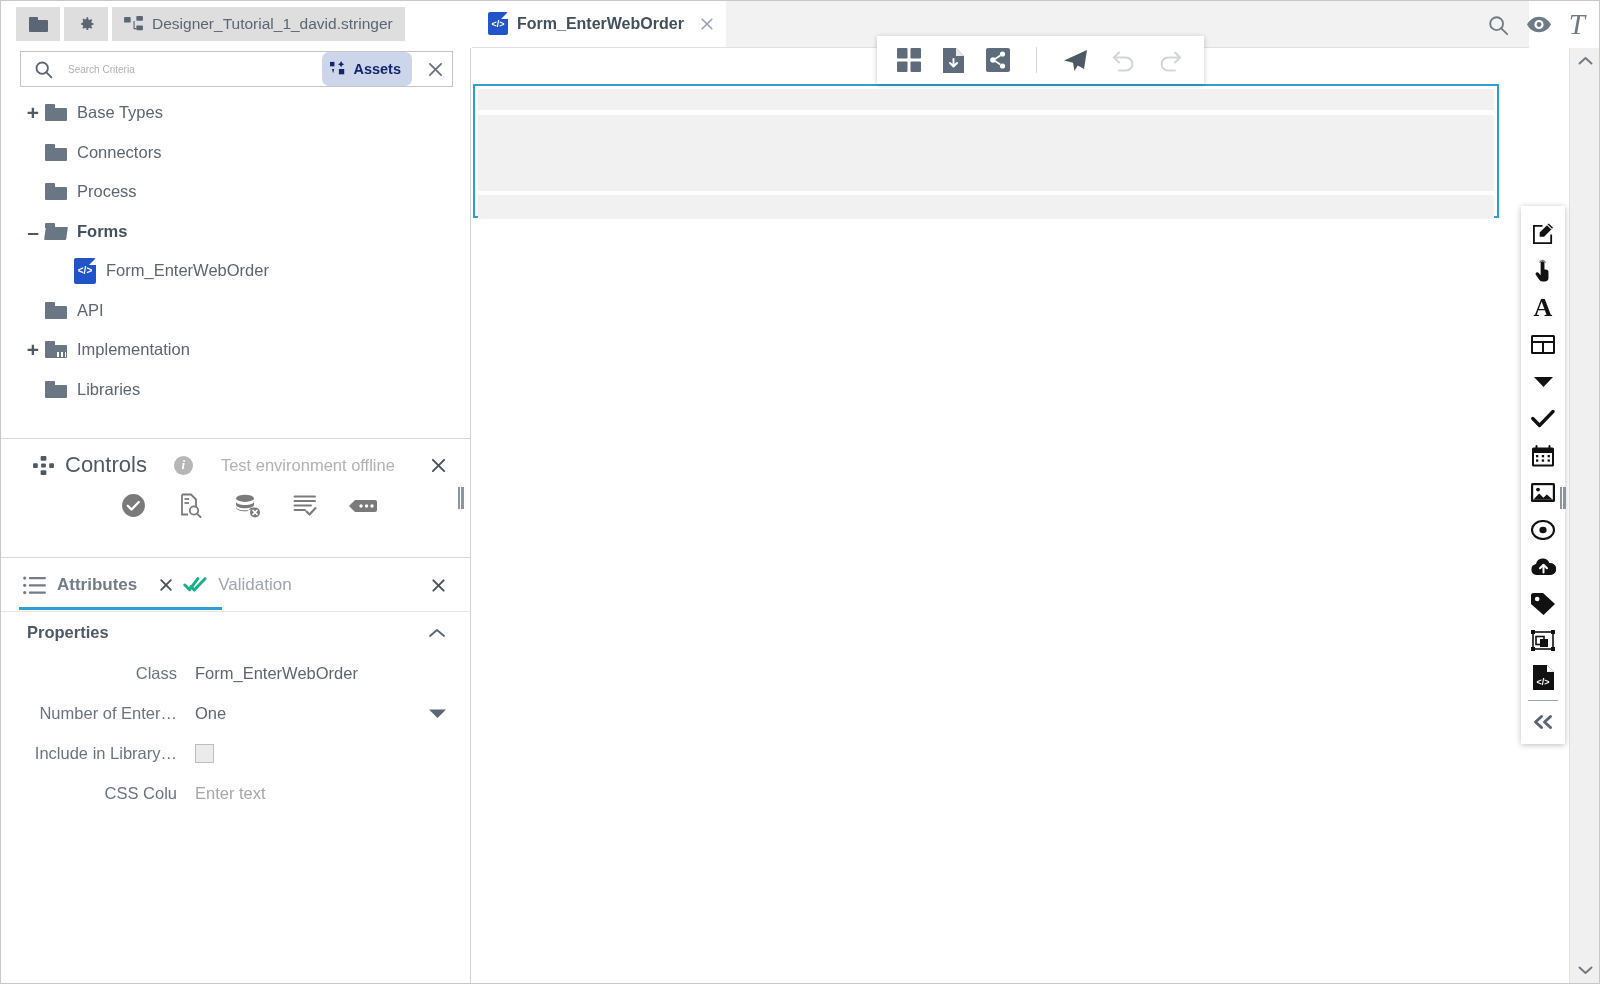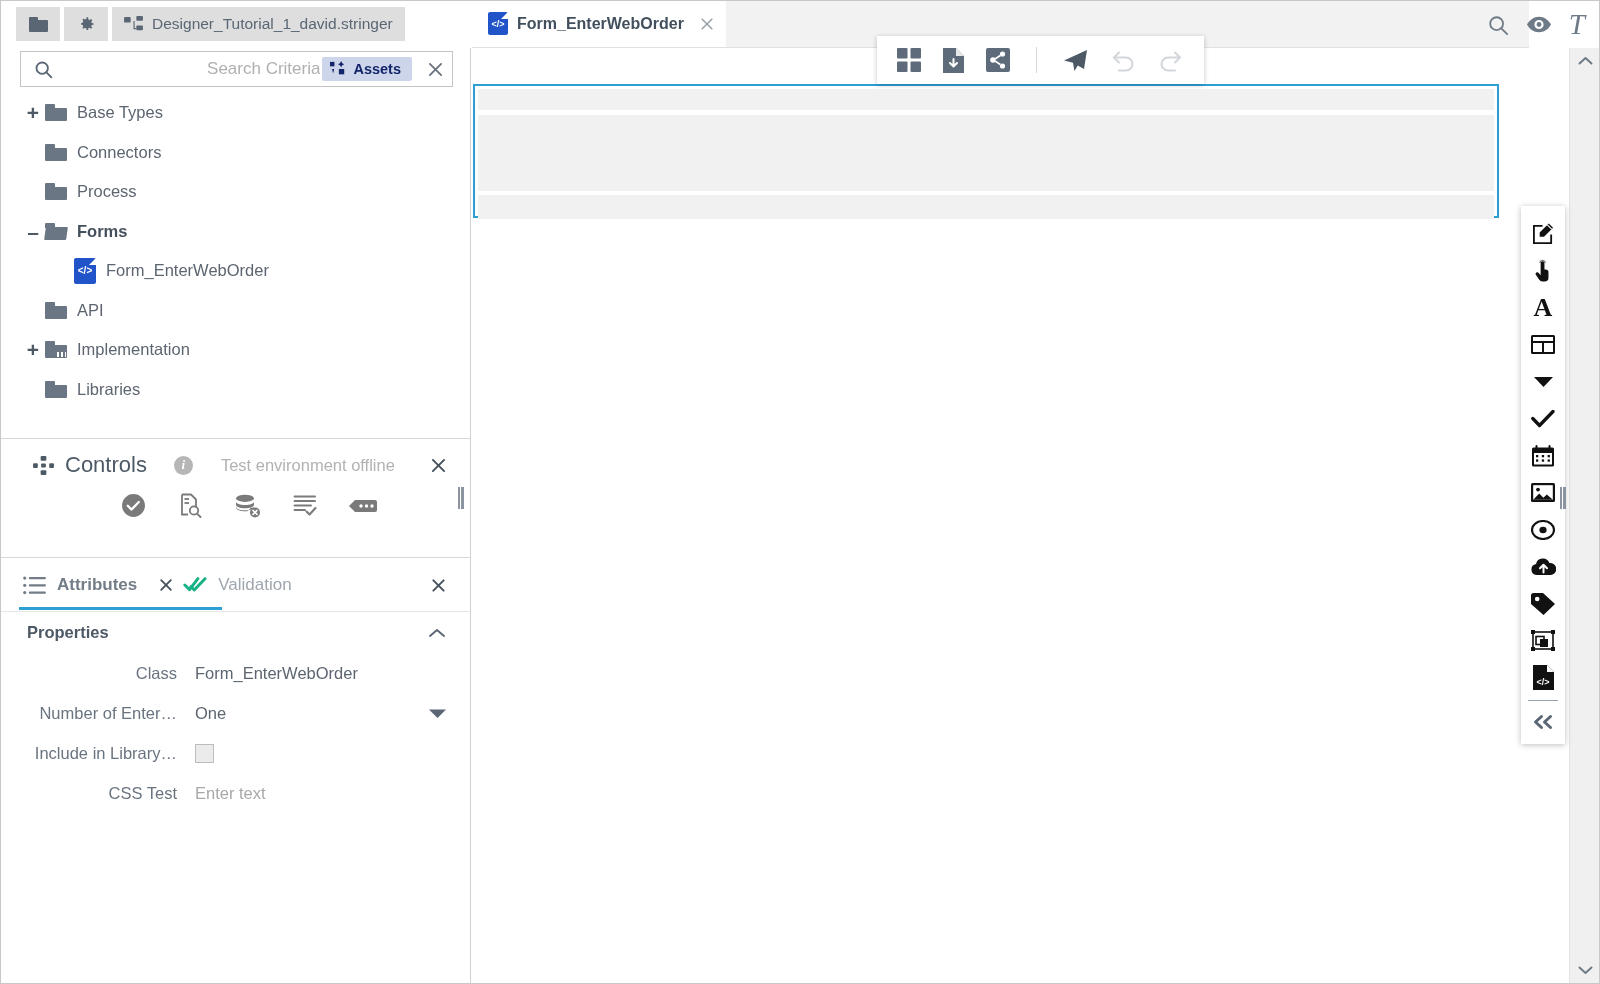--- a/index.html
+++ b/index.html
@@ -61,34 +61,33 @@
   
   #search-row {
     position: absolute; left: 19px; top: 50px;
     width: 433px; height: 36px;
     border: 1px solid #c4c4c4;
     background: #ffffff;
     display: flex; align-items: center;
   }
   #search-input {
     flex: 1; border: none; outline: none;
-    font-size: 17px; color: #1d4ed8;
+    font-size: 10px; color: #1d4ed8;
     padding-left: 14px; height: 100%;
     background: transparent;
     font-family: "Liberation Sans", sans-serif;
-    text-align: right;
   }
   #search-input::placeholder { color: #b0b0b0; }
   .search-mag { margin-left: 12px; flex: none; }
   #assets-chip {
     background: #ccd5ea; color: #12256b;
     font-size: 14.5px; font-weight: bold;
-    height: 24px; display: flex; align-items: center;
+    height: 34px; display: flex; align-items: center;
     padding: 0 11px 0 8px; margin-right: 6px;
-    border-radius: 2px; cursor: default;
+    border-radius: 7px; cursor: default;
   }
   #assets-chip .chip-label { margin-left: 7px; }
   #search-clear {
     width: 34px; height: 100%; display: flex;
     align-items: center; justify-content: center;
     cursor: default;
   }
 
   
   #tree {
@@ -581,21 +580,21 @@
       </div>
 
       <div class="prop-row">
         <span class="prop-label">Include in Library…</span>
         <span class="prop-value">
           <span class="prop-checkbox"></span>
         </span>
       </div>
 
       <div class="prop-row">
-        <span class="prop-label">CSS Test</span>
+        <span class="prop-label">CSS Colu</span>
         <span class="prop-value placeholder">Enter text</span>
       </div>
     </div>
   </div>
 
   <div id="splitter-left">
     <div class="grip"></div>
   </div>
   <div id="splitter-right">
     <div class="grip"></div>

